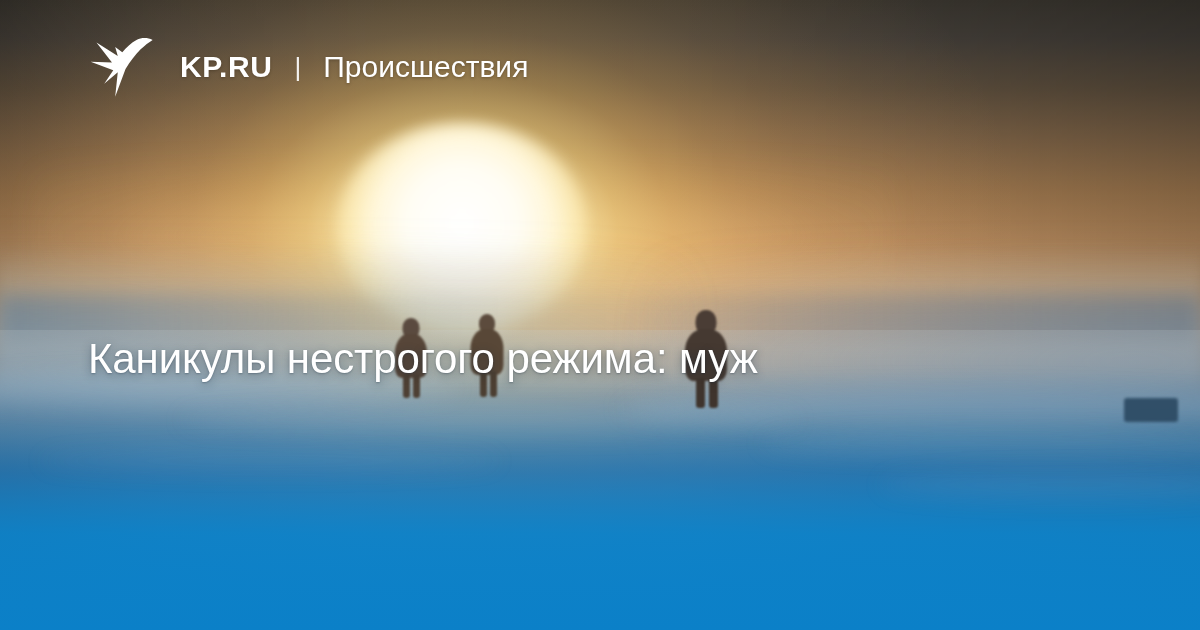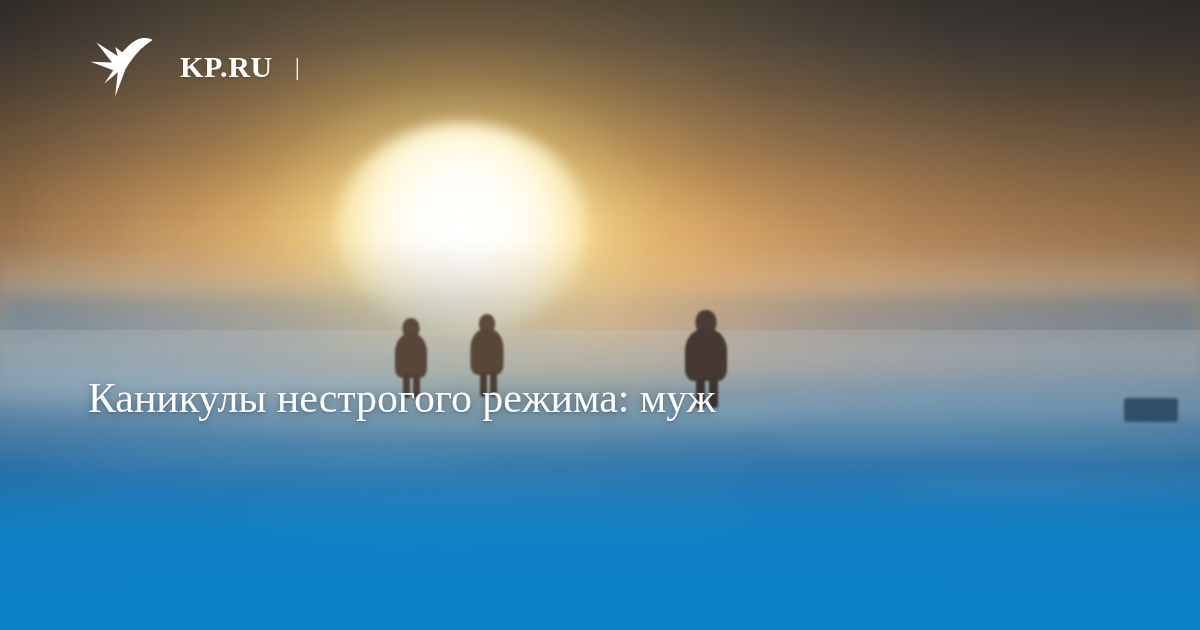--- a/index.html
+++ b/index.html
@@ -4,21 +4,21 @@
 <title>KP.RU share card</title>
 <style>
   html,body{margin:0;padding:0;background:#222;}
   *{box-sizing:border-box;}
 
   .card{
     position:relative;
     width:1200px;
     height:630px;
     overflow:hidden;
-    font-family:Liberation Serif, serif;
+    font-family:Liberation Sans, sans-serif;
     background:#8a6f4a;
   }
 
   
   .photo{position:absolute;inset:0;overflow:hidden;}
 
   
   .sky-base{
     position:absolute;inset:0;
     background:linear-gradient(to bottom,
@@ -227,21 +227,21 @@
   .headline{
     position:absolute;left:88px;top:330px;width:960px;
     z-index:6;
     color:#ffffff;
     font-size:42px;
     font-weight:400;
     line-height:57px;
     letter-spacing:-0.1px;
     text-shadow:0 2px 10px rgba(20,40,60,.40), 0 1px 2px rgba(20,40,60,.30);
   }
-  .headline .ln{display:block;white-space:nowrap;margin-top:40px;}
+  .headline .ln{display:block;white-space:nowrap;}
 </style>
 </head>
 <body>
 
 <div class="card">
 
   <div class="photo">
     <div class="sky-base"></div>
     <div class="sky-hshade"></div>
 
@@ -290,19 +290,20 @@
   <div class="header">
 
     <span>
       <svg class="logo-bird" viewBox="0 0 100 96" xmlns="http://www.w3.org/2000/svg" aria-hidden="true">
         <path fill="#ffffff" d="M99 6 C91 2 82 2 74 6 C66 10 59 17 52 25 L41 17 L45 31 L12 10 L36 41 L3 40 L38 53 L24 74 L45 56 L41 94 L57 51 C64 40 72 29 80 21 C87 14 93 10 99 6 Z"></path>
       </svg>
     </span>
 
     <span class="brand">KP.RU</span>
     <span class="divider">|</span>
+    <span class="rubric">Происшествия</span>
   </div>
 
   <div class="headline">
     <span class="ln">Каникулы нестрогого режима: муж</span>
   </div>
 
 </div>
 
 </body></html>

